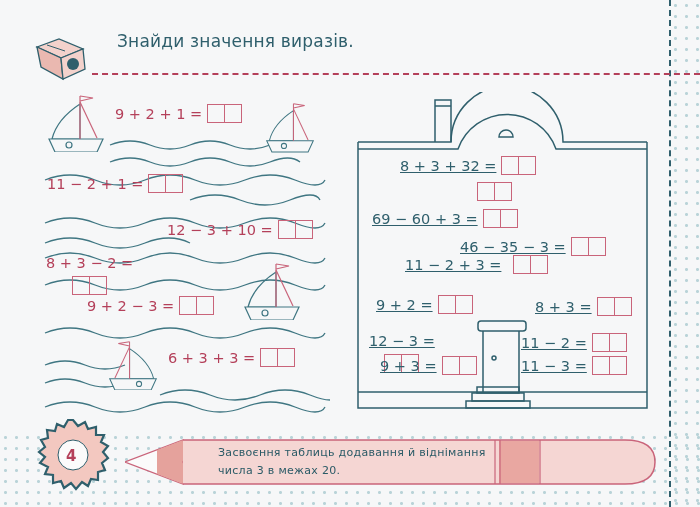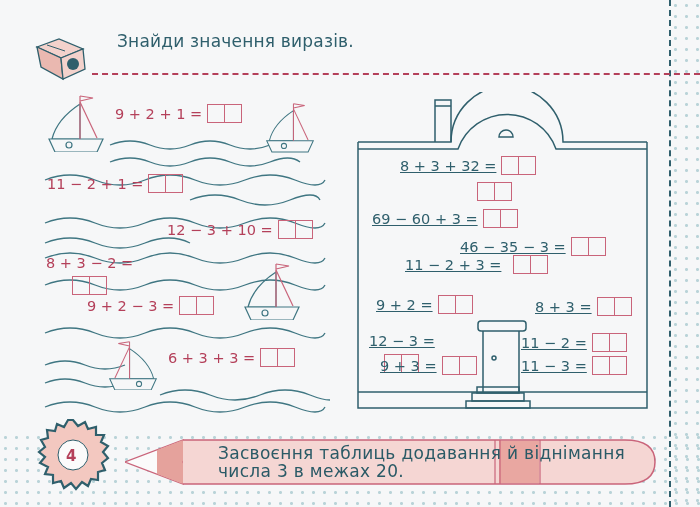--- a/index.html
+++ b/index.html
@@ -7,21 +7,21 @@
   .abs{position:absolute;}
   .dots{background-image:radial-gradient(circle,#b9d3d8 1.3px,transparent 1.6px);background-size:11px 11px;}
   .title{left:117px;top:31px;font-size:17px;color:#2f5f6c;letter-spacing:0.2px;}
   .expr{position:absolute;font-size:14.5px;white-space:nowrap;display:flex;align-items:center;gap:5px;}
   .red{color:#b4405a;}
   .teal{color:#2f5f6c;text-decoration:underline;}
   .box{display:inline-flex;border:1.5px solid #c9647a;height:17px;}
   .box span{width:16px;height:17px;display:block;}
   .box span+span{border-left:1.5px solid #c9647a;}
   .house-text{font-size:14.5px;}
-  .footer-text{font-size:17px;color:#2a5a66;line-height:18px;letter-spacing:0.3px;}
+  .footer-text{font-size:11px;color:#2a5a66;line-height:18px;letter-spacing:0.3px;}
 </style>
 </head>
 <body>
 
 <div class="abs dots" style="left:670px;top:0;width:30px;height:507px;"></div>
 <div class="abs dots" style="left:0;top:432px;width:700px;height:75px;"></div>
 
 <div class="abs" style="left:669px;top:0;width:0;height:507px;border-left:2px dashed #2f5f6c;"></div>
 
 <div class="abs" style="left:92px;top:73px;width:608px;height:0;border-top:2.5px dashed #b4405a;"></div>

